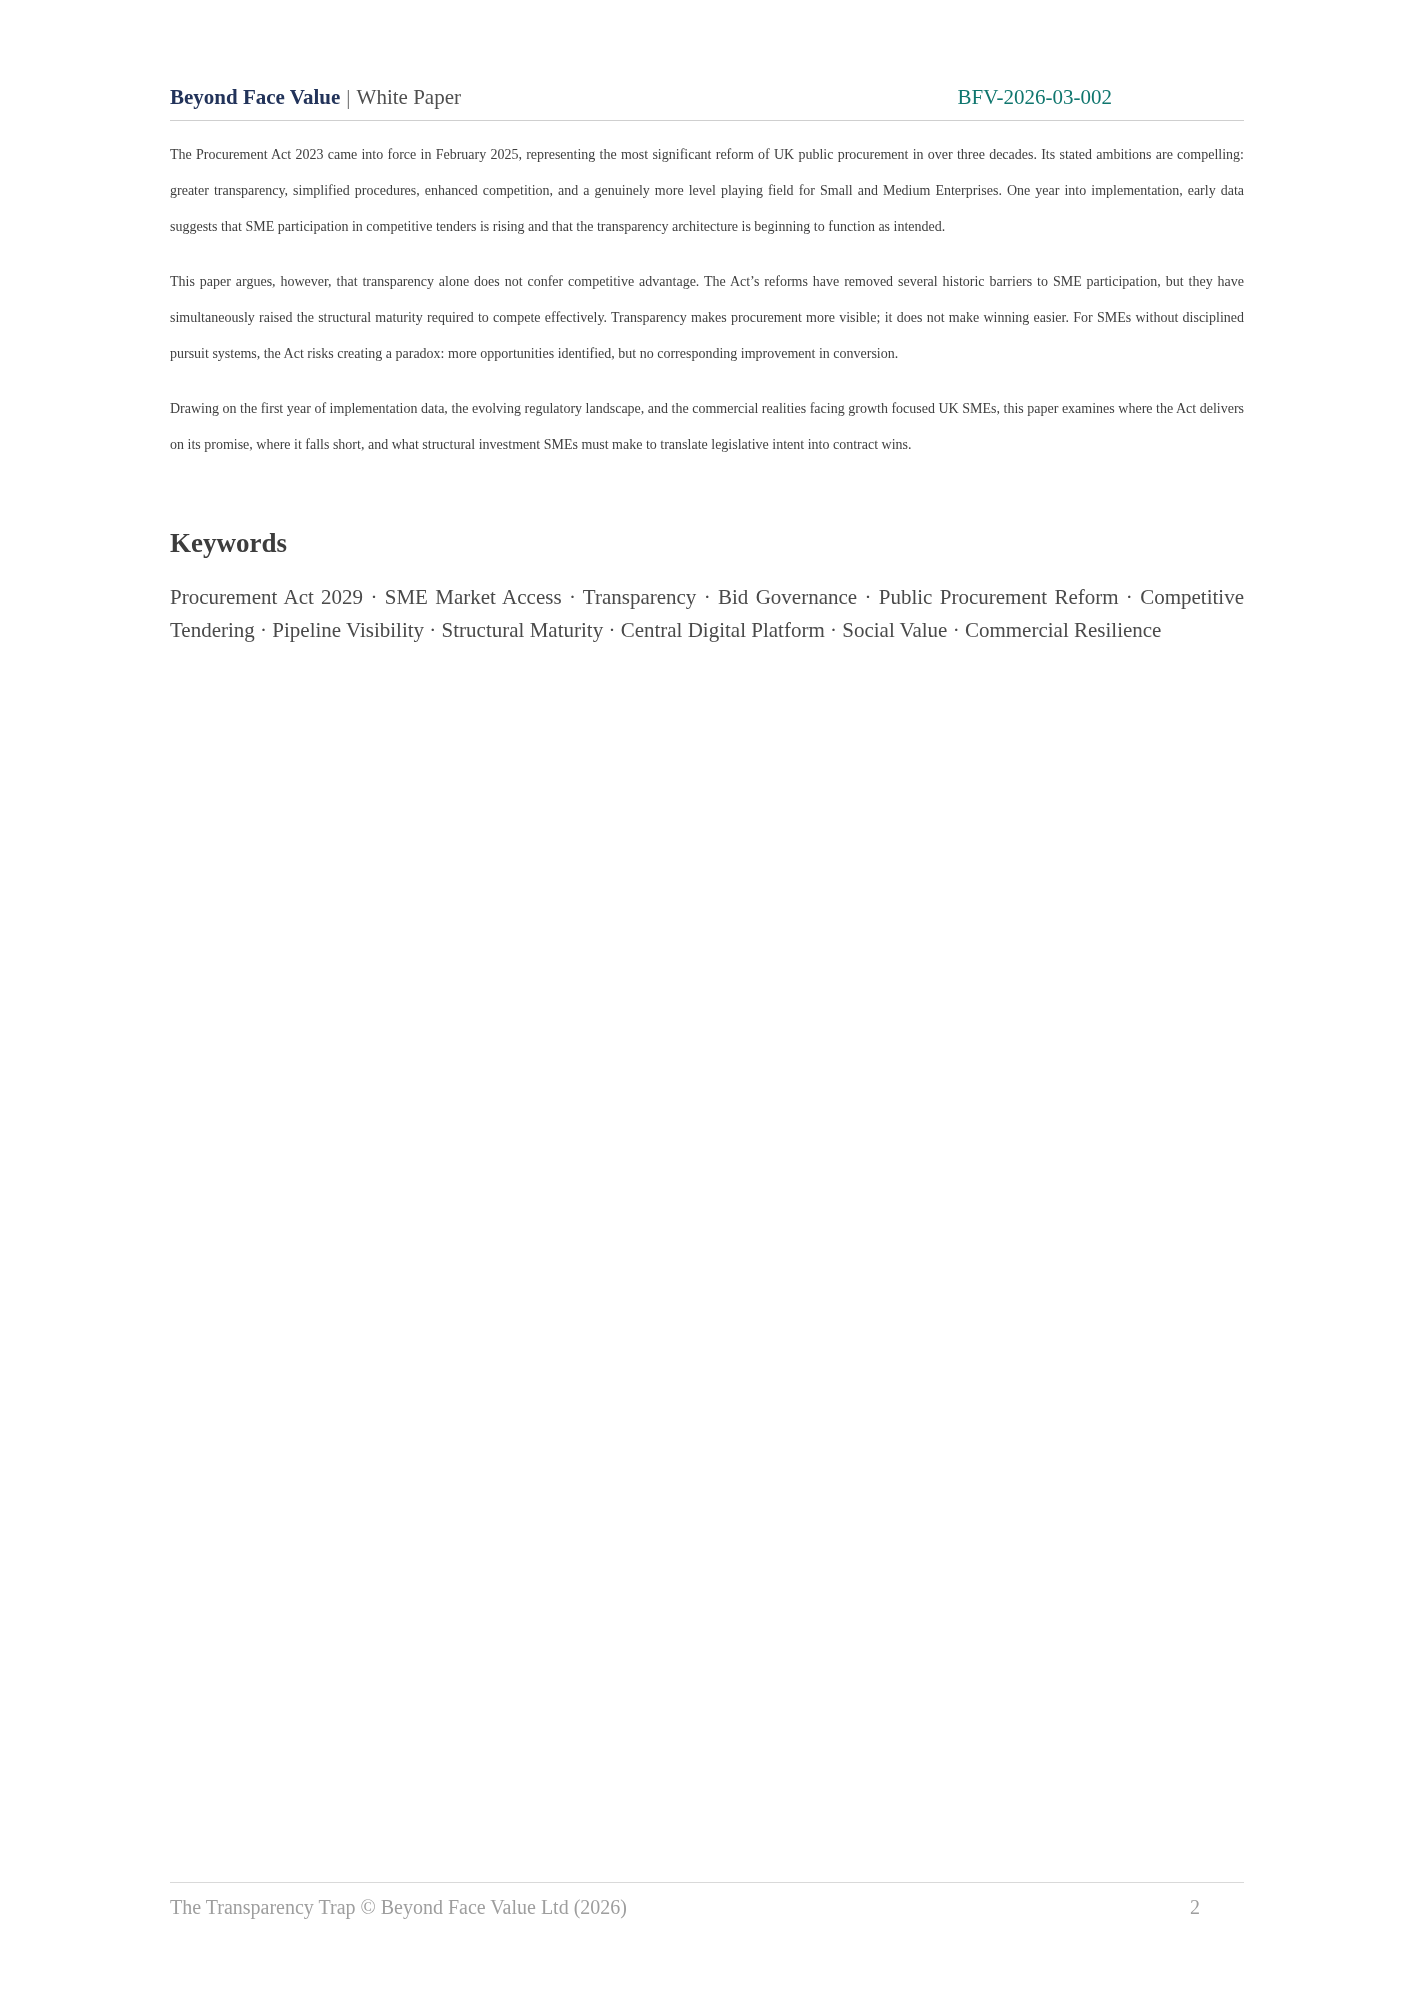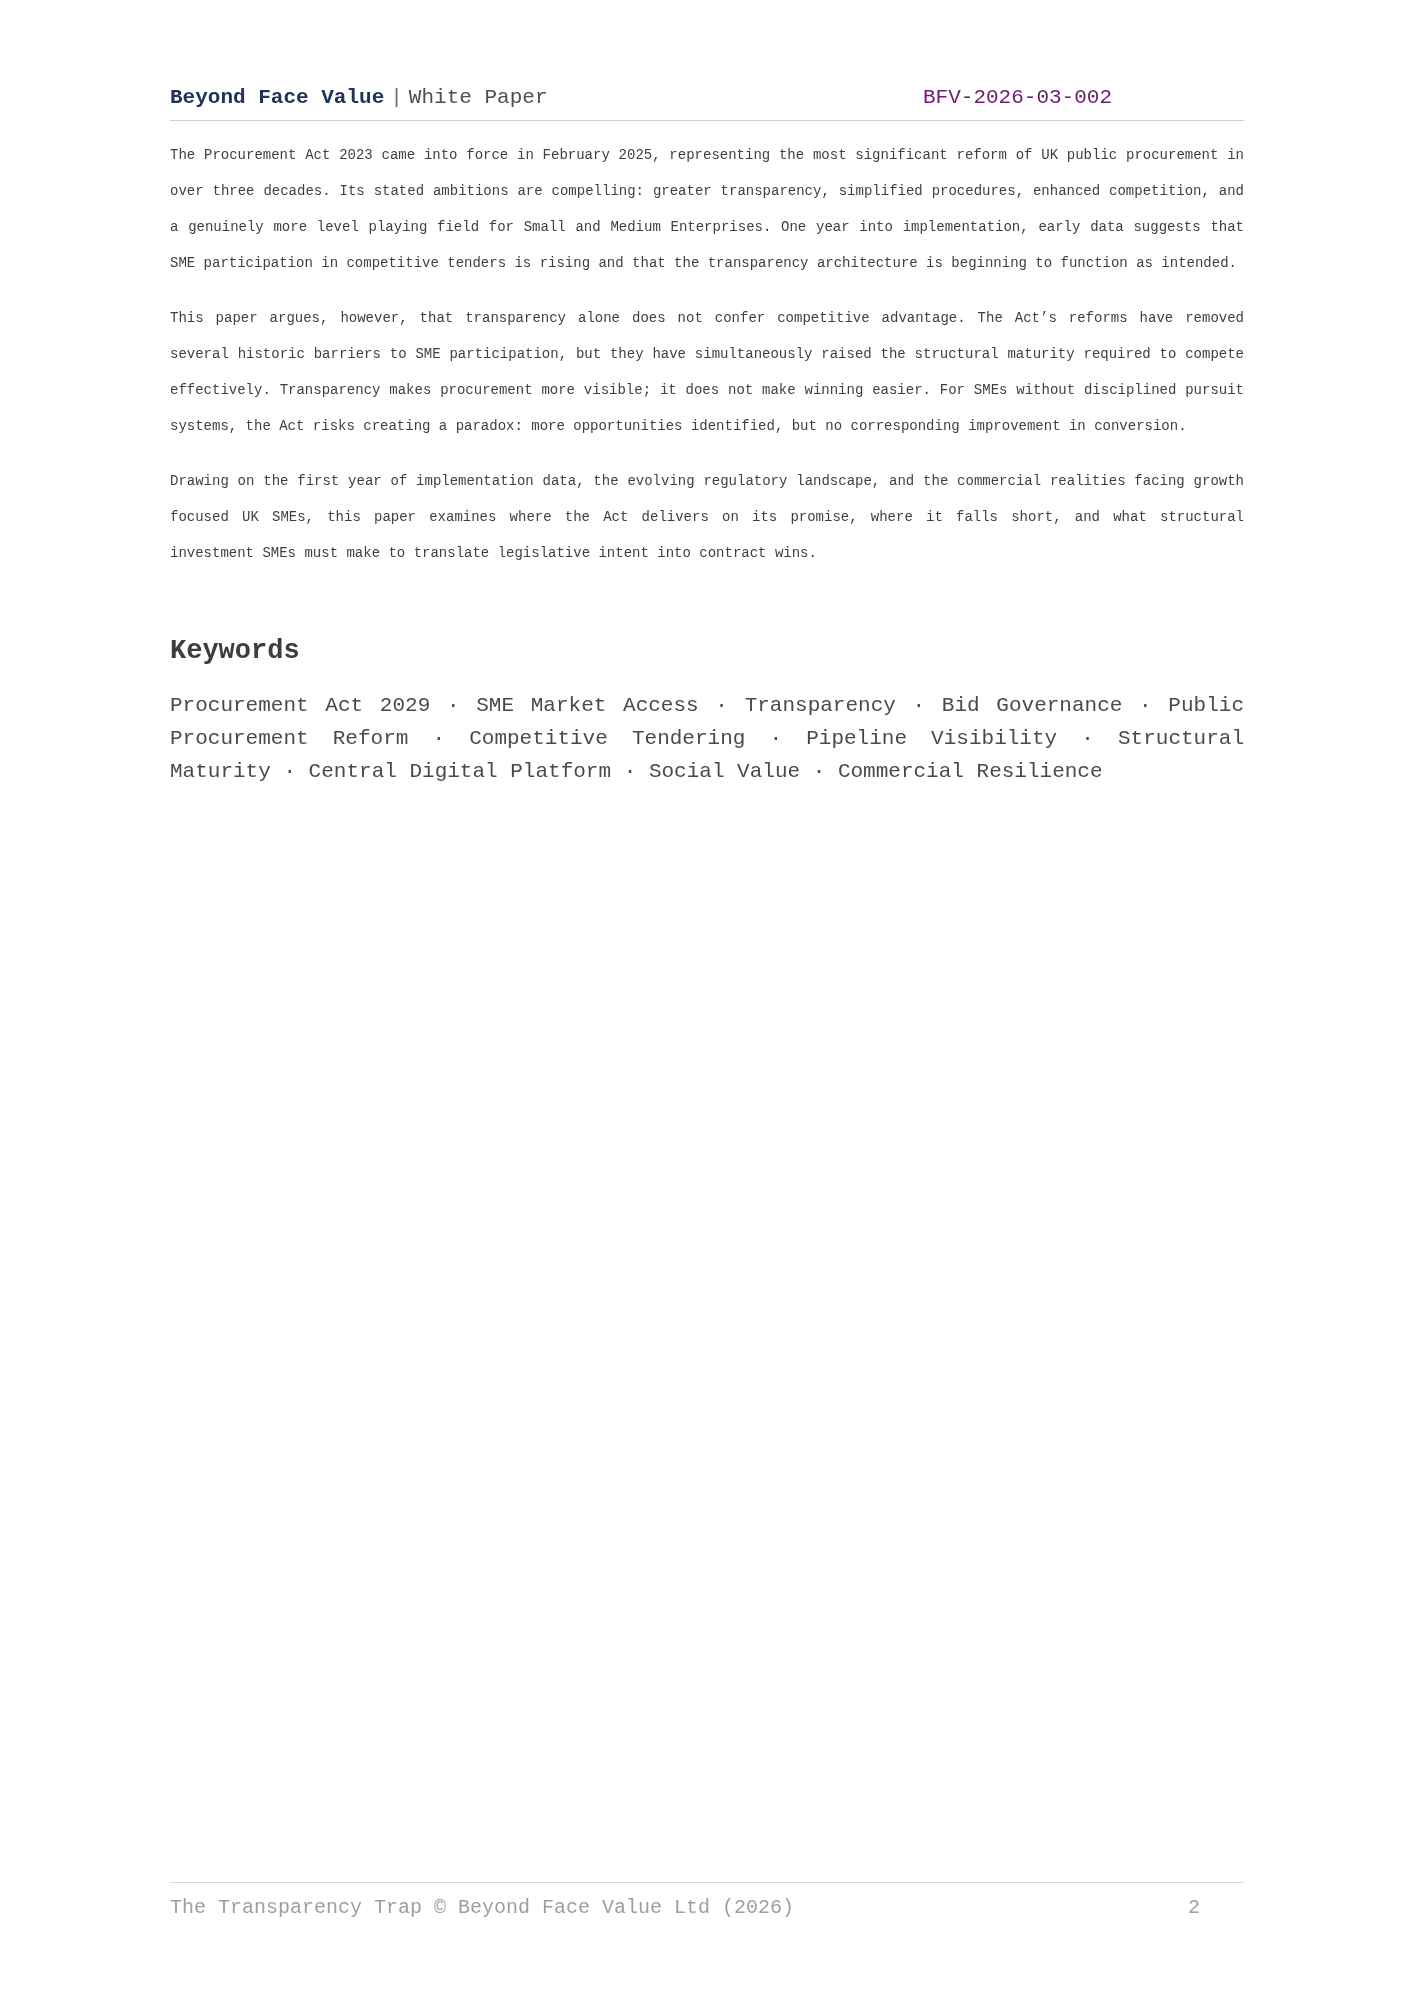--- a/index.html
+++ b/index.html
@@ -1,42 +1,42 @@
 <!DOCTYPE html>
 <html><head>
 <meta charset="utf-8">
 <style>
   html, body { margin: 0; padding: 0; background: #ffffff; }
   .page {
     position: relative;
     width: 1414px;
     height: 2000px;
     background: #ffffff;
-    font-family: Liberation Mono, monospace;
+    font-family: Liberation Serif, serif;
     overflow: hidden;
     box-sizing: border-box;
   }
   .content {
     padding: 0 170px;
   }
   
   .header {
     display: flex;
     justify-content: space-between;
     align-items: baseline;
     padding-top: 86px;
     padding-bottom: 11px;
     border-bottom: 1px solid #cfcfcf;
     font-size: 21px;
     line-height: 1.1;
   }
   .header .brand { font-weight: bold; color: #22335a; }
   .header .doc-type { color: #4f4f4f; font-weight: normal; }
   .header .sep { color: #6f6f6f; font-weight: normal; padding: 0 6px; }
-  .header .doc-id { color: #701a75; margin-right: 132px; }
+  .header .doc-id { color: #0f766e; margin-right: 132px; }
   
   .abstract-title {
     margin: 96px 0 0 0;
     font-size: 40px;
     line-height: 48px;
     font-weight: bold;
     color: #22335a;
   }
   .body-text { margin-top: 16px; }
   .body-text p {

